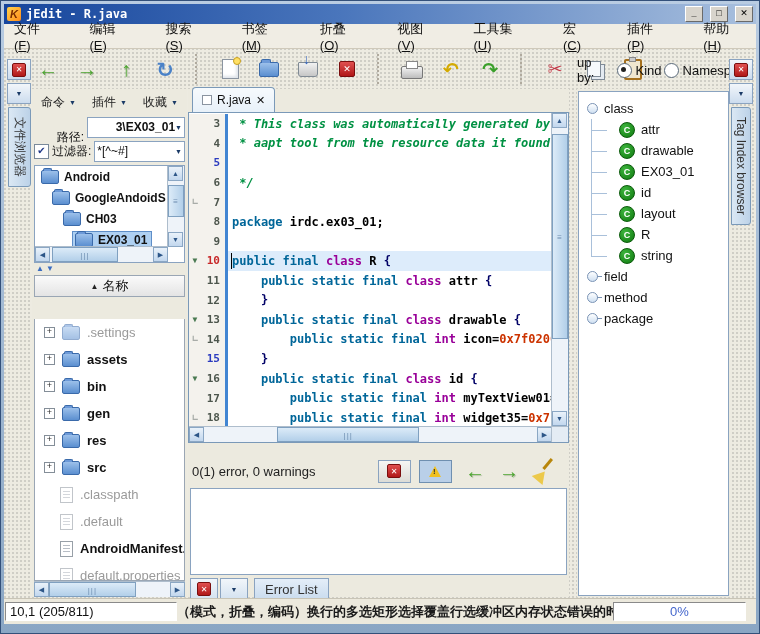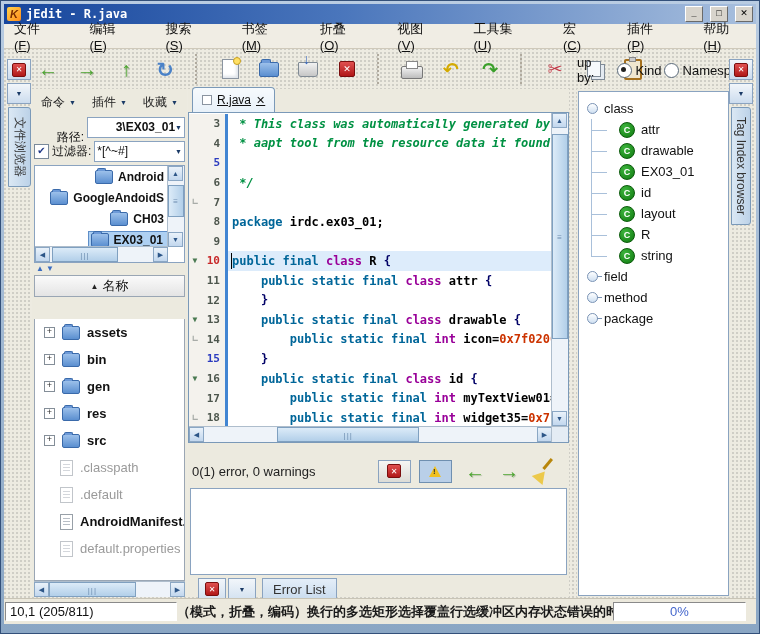--- a/index.html
+++ b/index.html
@@ -69,21 +69,21 @@
   .fb-label{width:50px;text-align:right;font-size:12px;margin-top:20px;}
   .combo{flex:1;height:19px;background:#fff;border:1px solid #8aa3c0;display:flex;align-items:center;
          font-size:12px;padding:0 2px;overflow:hidden;}
   .combo .val{flex:1;text-align:right;white-space:nowrap;font-weight:bold;}
   .combo .val.left{text-align:left;font-weight:normal;}
   .checkbox{width:13px;height:13px;background:#fff;border:1px solid #7a8a9a;font-size:10px;line-height:12px;
             text-align:center;color:#223a88;font-weight:bold;}
   .checkbox.on::after{content:"✔";}
   .fb-tree{position:relative;margin:2px 2px 0 2px;height:96px;background:#fff;border:1px solid #8aa3c0;overflow:hidden;}
   .dt-scroll{position:absolute;left:0;top:0;right:16px;bottom:15px;overflow:hidden;}
-  .dt-row{display:flex;align-items:center;height:21px;justify-content:flex-end;}
+  .dt-row{display:flex;align-items:center;height:21px;}
   .dt-inner{display:inline-flex;align-items:center;gap:5px;padding:1px 4px 1px 2px;}
   .dt-inner .lbl{font-weight:bold;font-size:12px;white-space:nowrap;}
   .dt-row.sel .dt-inner{background:#aed0f2;border:1px solid #5e8ec8;}
   .folder-icon{width:16px;height:12px;position:relative;background:linear-gradient(180deg,#9cc0ea,#5b8fd0);
                border:1px solid #3a6aaa;border-radius:2px;flex:none;}
   .folder-icon::before{content:"";position:absolute;top:-3px;left:1px;width:7px;height:2px;background:#6d9ad8;
                border:1px solid #3a6aaa;border-bottom:none;border-radius:2px 2px 0 0;}
   .folder-icon.dim{opacity:.55;}
   .file-icon{width:11px;height:14px;background:#fff;border:1px solid #98a0a8;position:relative;flex:none;}
   .file-icon::before{content:"";position:absolute;left:2px;right:2px;top:3px;height:8px;
@@ -114,21 +114,21 @@
   .plus-spacer{width:9px;flex:none;}
   .fl-label{font-size:13px;font-weight:bold;white-space:nowrap;}
   .fl-label.dim{color:#9a9a9a;font-weight:normal;}
   #fb-hscroll{position:absolute;left:2px;right:2px;bottom:0;height:15px;}
   
   #center{left:187px;top:88px;width:381px;bottom:36px;}
   .tabs-row{height:23px;display:flex;align-items:flex-end;gap:3px;padding-left:4px;
             border-bottom:1px solid #7a99b8;background:transparent;}
   .btab{display:flex;align-items:center;gap:5px;padding:3px 9px;border:1px solid #7a99b8;border-bottom:none;
         border-radius:4px 4px 0 0;background:linear-gradient(#dde9f5,#c2d6ec);font-size:12px;height:16px;}
-  .btab.active{background:linear-gradient(#f6fafd,#e8f1f9);height:18px;text-decoration:underline;}
+  .btab.active{background:linear-gradient(#f6fafd,#e8f1f9);height:18px;}
   .buf-icon{width:8px;height:8px;background:#fff;border:1px solid #8a94a0;flex:none;}
   .tab-close{font-size:11px;font-weight:bold;color:#111;line-height:1;}
   .tab-close::after{content:"✕";}
   .code-box{position:absolute;left:0;right:0;top:23px;height:331px;background:#fff;border:1px solid #7a99b8;box-sizing:border-box;}
   #code-lines{position:absolute;left:0;top:1px;right:16px;bottom:16px;overflow:hidden;
               font-family:"DejaVu Sans Mono","Liberation Mono",monospace;font-size:12px;font-weight:bold;}
   .cl{display:flex;height:19.6px;align-items:center;}
   .gut{flex:none;width:39px;height:100%;background:#f4f2ed;border-right:3px solid #4285d2;
        display:flex;align-items:center;box-sizing:border-box;}
   .fold{width:12px;flex:none;text-align:center;font-size:8px;line-height:1;}
@@ -159,21 +159,21 @@
   .warn-tri{width:0;height:0;border-left:6px solid transparent;border-right:6px solid transparent;
             border-bottom:11px solid #f0c020;position:relative;}
   .warn-tri::after{content:"!";position:absolute;left:-2px;top:1px;font-size:8px;font-weight:bold;color:#333;}
   .err-nav{margin-left:auto;display:flex;align-items:center;gap:14px;padding-right:10px;}
   .broom{width:22px;height:22px;position:relative;}
   .broom::before{content:"";position:absolute;right:2px;top:0;width:3px;height:13px;background:#b8860b;transform:rotate(40deg);transform-origin:top right;}
   .broom::after{content:"";position:absolute;left:1px;bottom:0;width:0;height:0;
                 border-left:7px solid transparent;border-right:7px solid transparent;border-bottom:12px solid #ecc94b;
                 transform:rotate(40deg);}
   .err-box{position:absolute;left:2px;right:2px;top:399px;height:85px;background:#fff;border:1px solid #8aa3c0;}
-  .err-tabrow{position:absolute;left:8px;right:0;top:488px;height:24px;display:flex;align-items:center;gap:2px;padding:0 2px;}
+  .err-tabrow{position:absolute;left:0;right:0;top:488px;height:24px;display:flex;align-items:center;gap:2px;padding:0 2px;}
   .err-tb-btn{width:26px;height:20px;background:linear-gradient(#f2f6fa,#d4e2f0);border:1px solid #8aa3c0;
               display:flex;align-items:center;justify-content:center;}
   .err-tab{height:20px;padding:0 10px;margin-left:4px;background:linear-gradient(#e4eef8,#cadcee);border:1px solid #8aa3c0;
            display:flex;align-items:center;font-size:13px;color:#333;}
   
   #tag-header{position:absolute;left:576px;top:52px;width:154px;height:34px;display:flex;align-items:center;gap:8px;font-size:13px;overflow:hidden;}
   .radio-wrap{display:flex;align-items:center;gap:4px;}
   .radio{width:13px;height:13px;border-radius:50%;background:#fff;border:1px solid #5a6a7a;position:relative;flex:none;}
   .radio.on::after{content:"";position:absolute;left:3px;top:3px;width:5px;height:5px;border-radius:50%;background:#222;}
   #tagpanel{left:576px;top:88px;width:153px;bottom:36px;}
@@ -364,20 +364,25 @@
       <span class="mini-tri">▲</span>
       <span class="mini-tri">▼</span>
     </div>
     <div class="fb-files-header">
       <span class="sort-tri">▲</span>
       <span>名称</span>
     </div>
     <div id="file-list">
         <div class="fl-row">
           <span class="plus"></span>
+          <span class="folder-icon dim"></span>
+          <span class="fl-label dim">.settings</span>
+        </div>
+        <div class="fl-row">
+          <span class="plus"></span>
           <span class="folder-icon"></span>
           <span class="fl-label">assets</span>
         </div>
         <div class="fl-row">
           <span class="plus"></span>
           <span class="folder-icon"></span>
           <span class="fl-label">bin</span>
         </div>
         <div class="fl-row">
           <span class="plus"></span>

